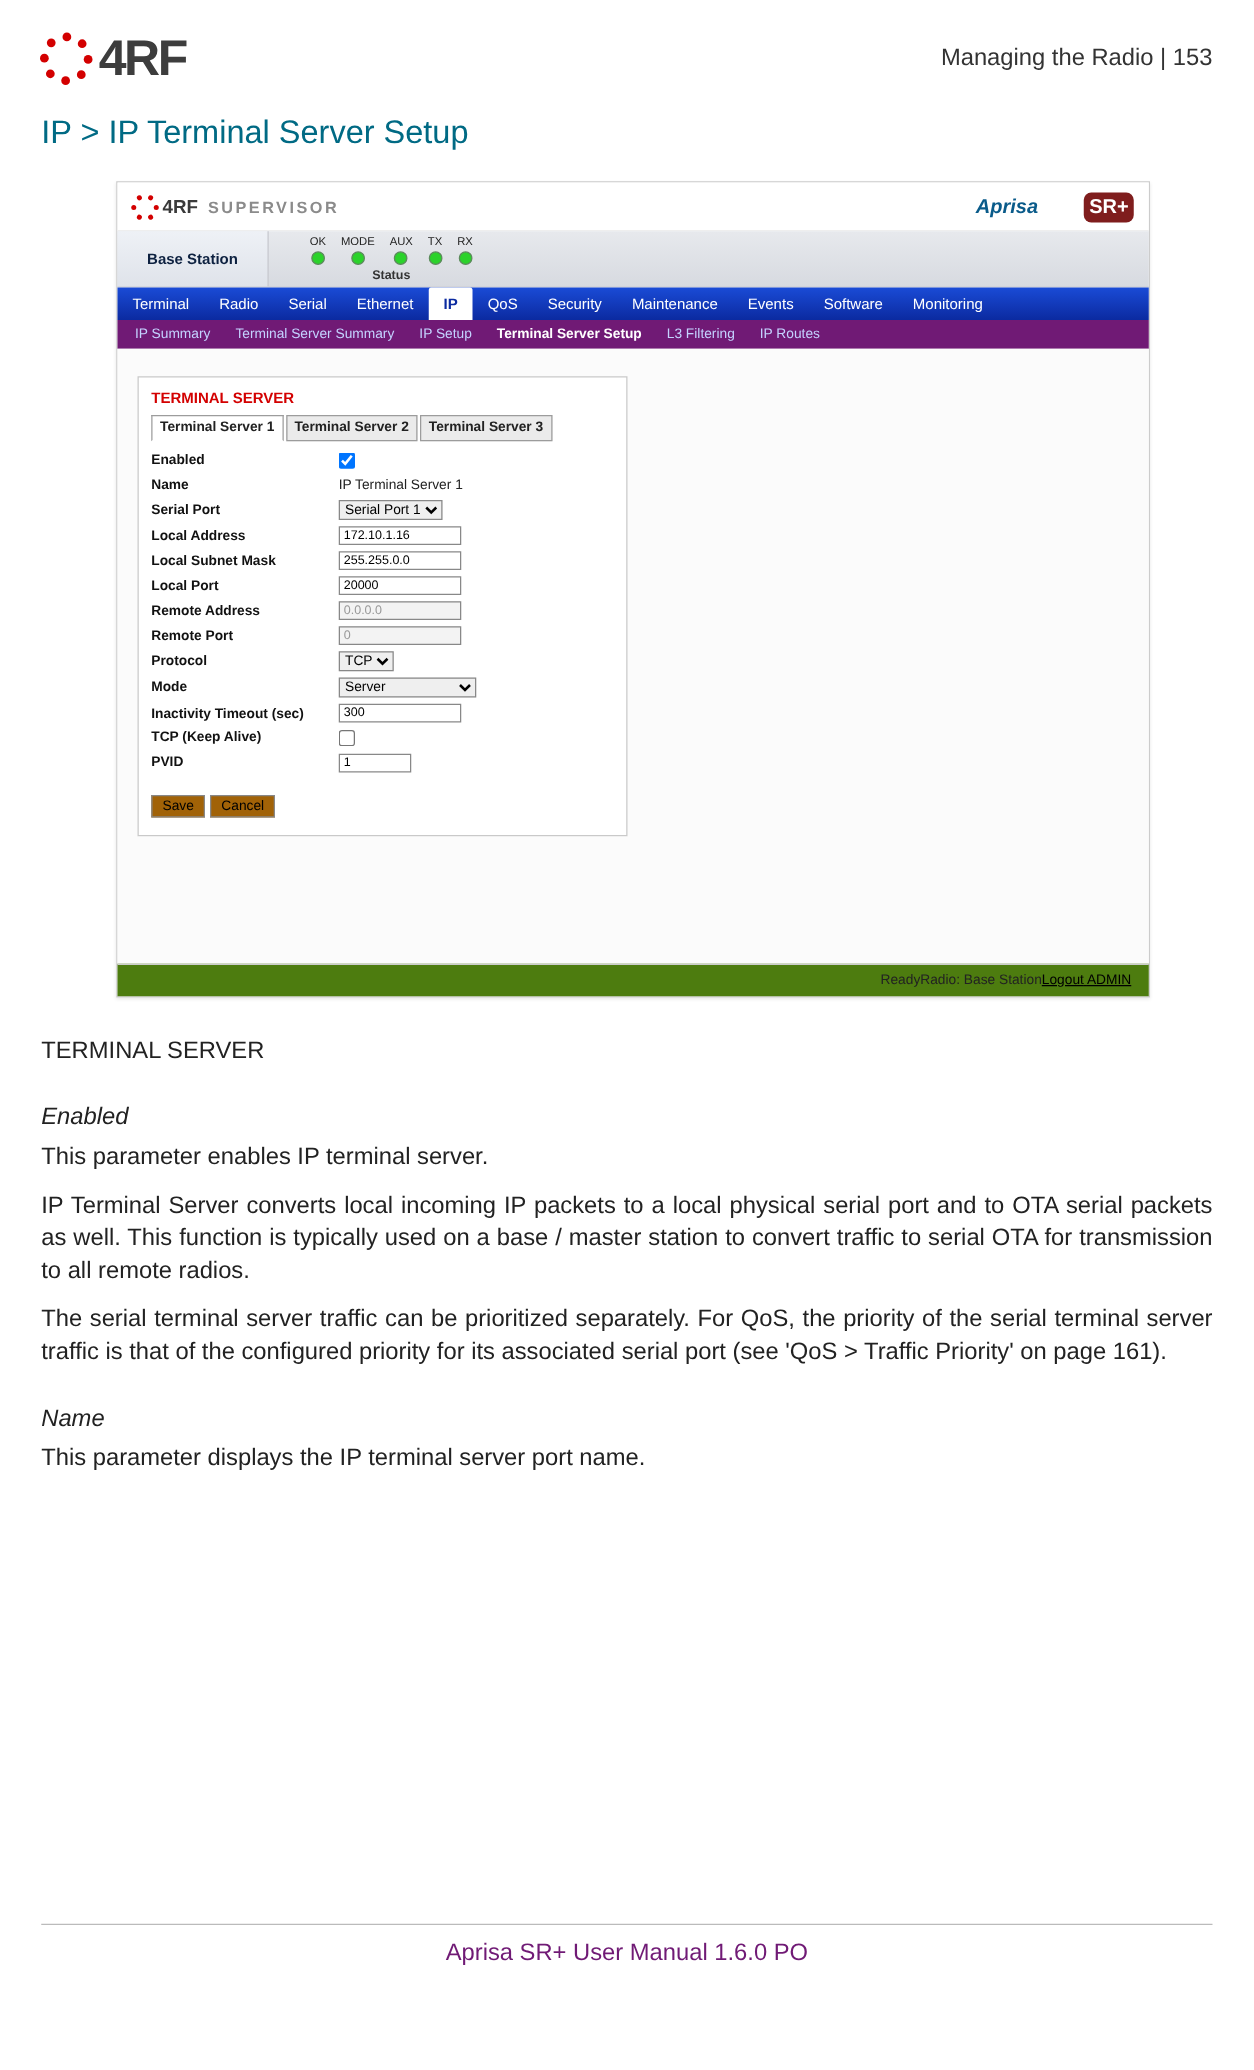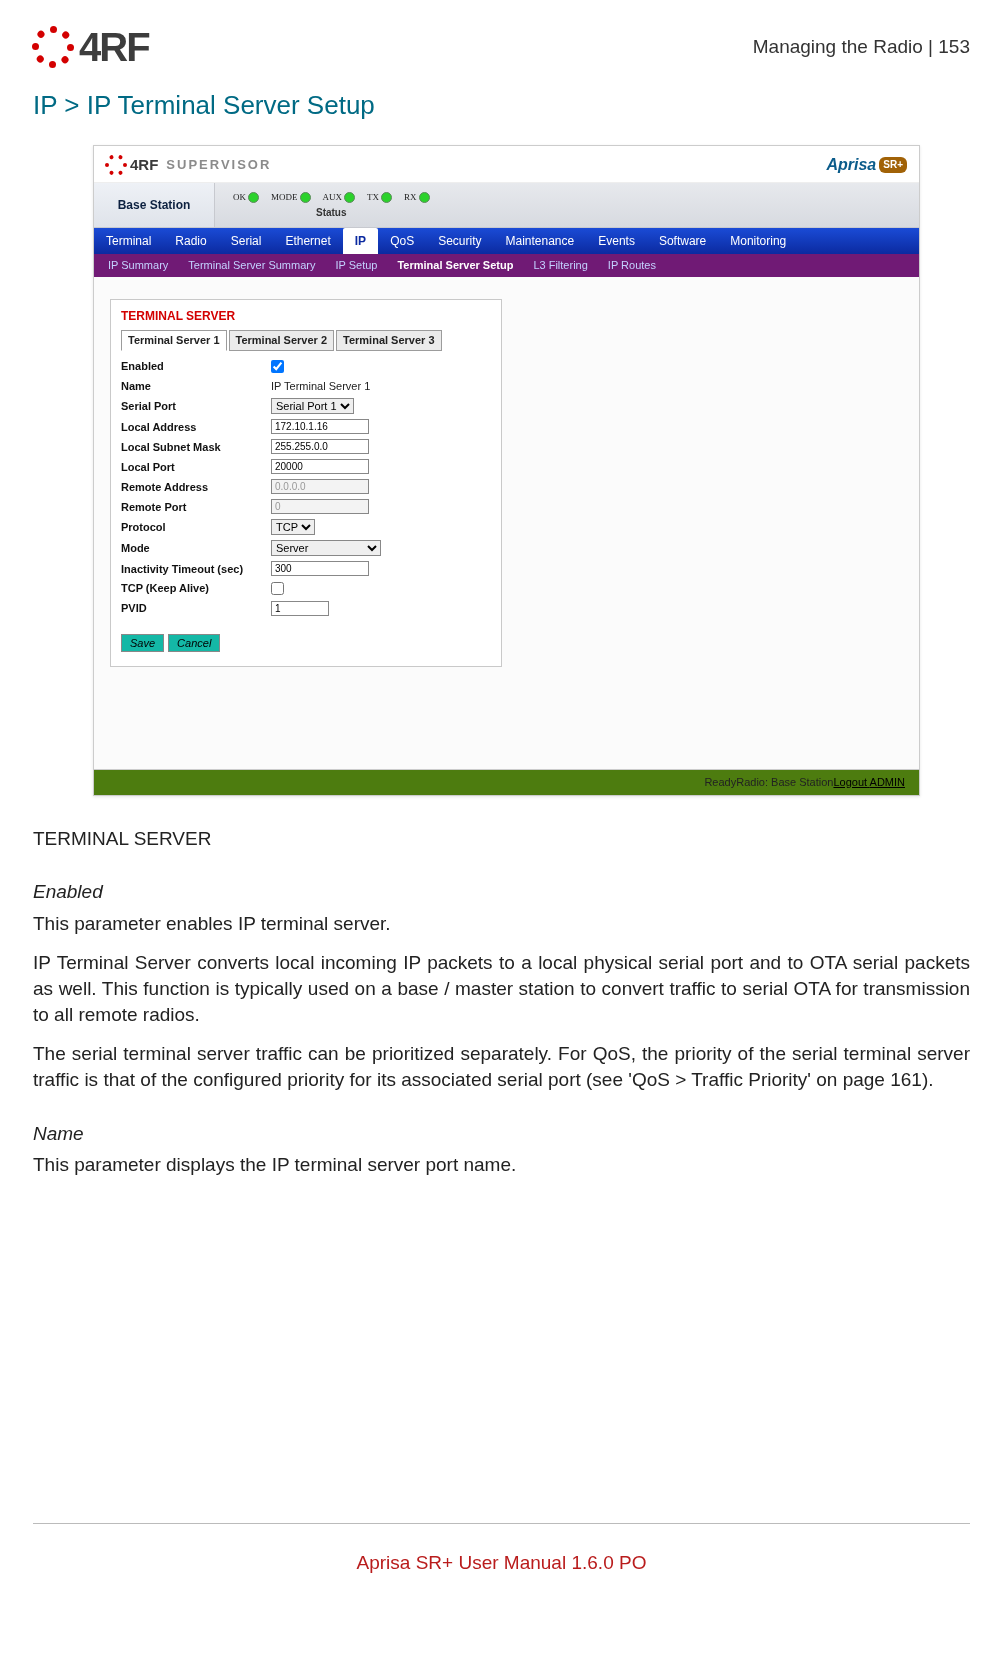--- a/index.html
+++ b/index.html
@@ -95,22 +95,22 @@
   }
   .sup-logo .mini-burst span{
     position:absolute;width:4px;height:4px;background:#d30000;border-radius:50%;top:50%;left:50%;transform-origin:0 0;
   }
   .sup-logo b{ color:#3a3a3a;font-size:15px;font-weight:800; letter-spacing:0;margin-right:4px;}
   .aprisa-badge{
     font-style:italic;font-weight:700;color:#0a5b8a;font-size:16px;
     display:flex;align-items:center;gap:3px;
   }
   .aprisa-badge .pill{
-    background:#a16207;color:#fff;font-size:10px;font-style:normal;
-    border-radius:6px;padding:1px 4px;font-weight:700;
+    background:#7f1d1d;color:#fff;font-size:16px;font-style:normal;
+    border-radius:6px;padding:1px 4px;font-weight:700;margin-left:34px;
   }
 
   .devbar {
     background: linear-gradient(#e7e9ed,#d7dae0);
     display:flex;align-items:center;
     padding: 0 0 0 0;
     height: 44px;
     border-bottom:1px solid #c7c9cf;
   }
   .dev-tab {
@@ -121,21 +121,21 @@
     background: linear-gradient(#eef1f6,#dfe3ea);
     border-right: 1px solid #c7c9cf;
   }
   .status-block {
     display:flex;flex-direction:column;align-items:center;justify-content:center;
     padding: 3px 18px 2px 18px;
     font-size:10px;color:#333;
     min-width:160px;
   }
   .leds-row{display:flex;gap:12px;align-items:flex-end;}
-  .led-col{display:flex;flex-direction:row;align-items:center;font-size:9px;gap:2px;color:#222;font-family:Liberation Serif, serif;}
+  .led-col{display:flex;flex-direction:column;align-items:center;font-size:9px;gap:2px;color:#222;}
   .led{width:9px;height:9px;border-radius:50%;background:#2bd22b;border:1px solid #5c8a5c;}
   .spacer-flex{flex:1;}
   .net-tab {
     width: 160px;height:100%;display:flex;align-items:center;justify-content:center;
     font-weight:700;font-size:12px;color:#0d2140;
     border-left:1px solid #c7c9cf;border-right:1px solid #c7c9cf;
   }
 
   .main-nav {
     background: linear-gradient(#1a4bd6,#0b2aa0);
@@ -195,40 +195,40 @@
   }
   .form-row select{
     font-size:11px;border:1px solid #888;
   }
   .form-row input[type=checkbox]{margin:0;}
   .greyed{color:#999;}
   .greyed input[type=text]{color:#999;background:#f3f3f3;}
 
   .btn-row{margin-top:18px;display:flex;gap:4px;}
   .btn-row button{
-    font-size:11px;padding:2px 8px;border:1px solid #888;background:#14b8a6;cursor:pointer;font-style:italic;
+    font-size:11px;padding:2px 8px;border:1px solid #888;background:#a16207;cursor:pointer;
   }
 
   .status-bar{
     background:#4d7c0f;
     border-top:1px solid #ccc;
     display:flex;justify-content:flex-end;
     font-size:11px;color:#222;
     padding:5px 14px;
   }
   .status-bar .logout a{color:#000;text-decoration:underline;}
 
   .footer{
     position:absolute;
     bottom:14px;
     left:0;right:0;
     text-align:center;
-    font-size:19px;color:#b91c1c;
+    font-size:19px;color:#701a75;
     border-top: 0.5px solid #bbb;
-    padding-top: 26px;
+    padding-top: 10px;
     margin: 0 33px;
   }
 </style>
 </head>
 <body>
 
 <div class="page">
 
   <div class="top-row">
     <div class="logo-4rf">

